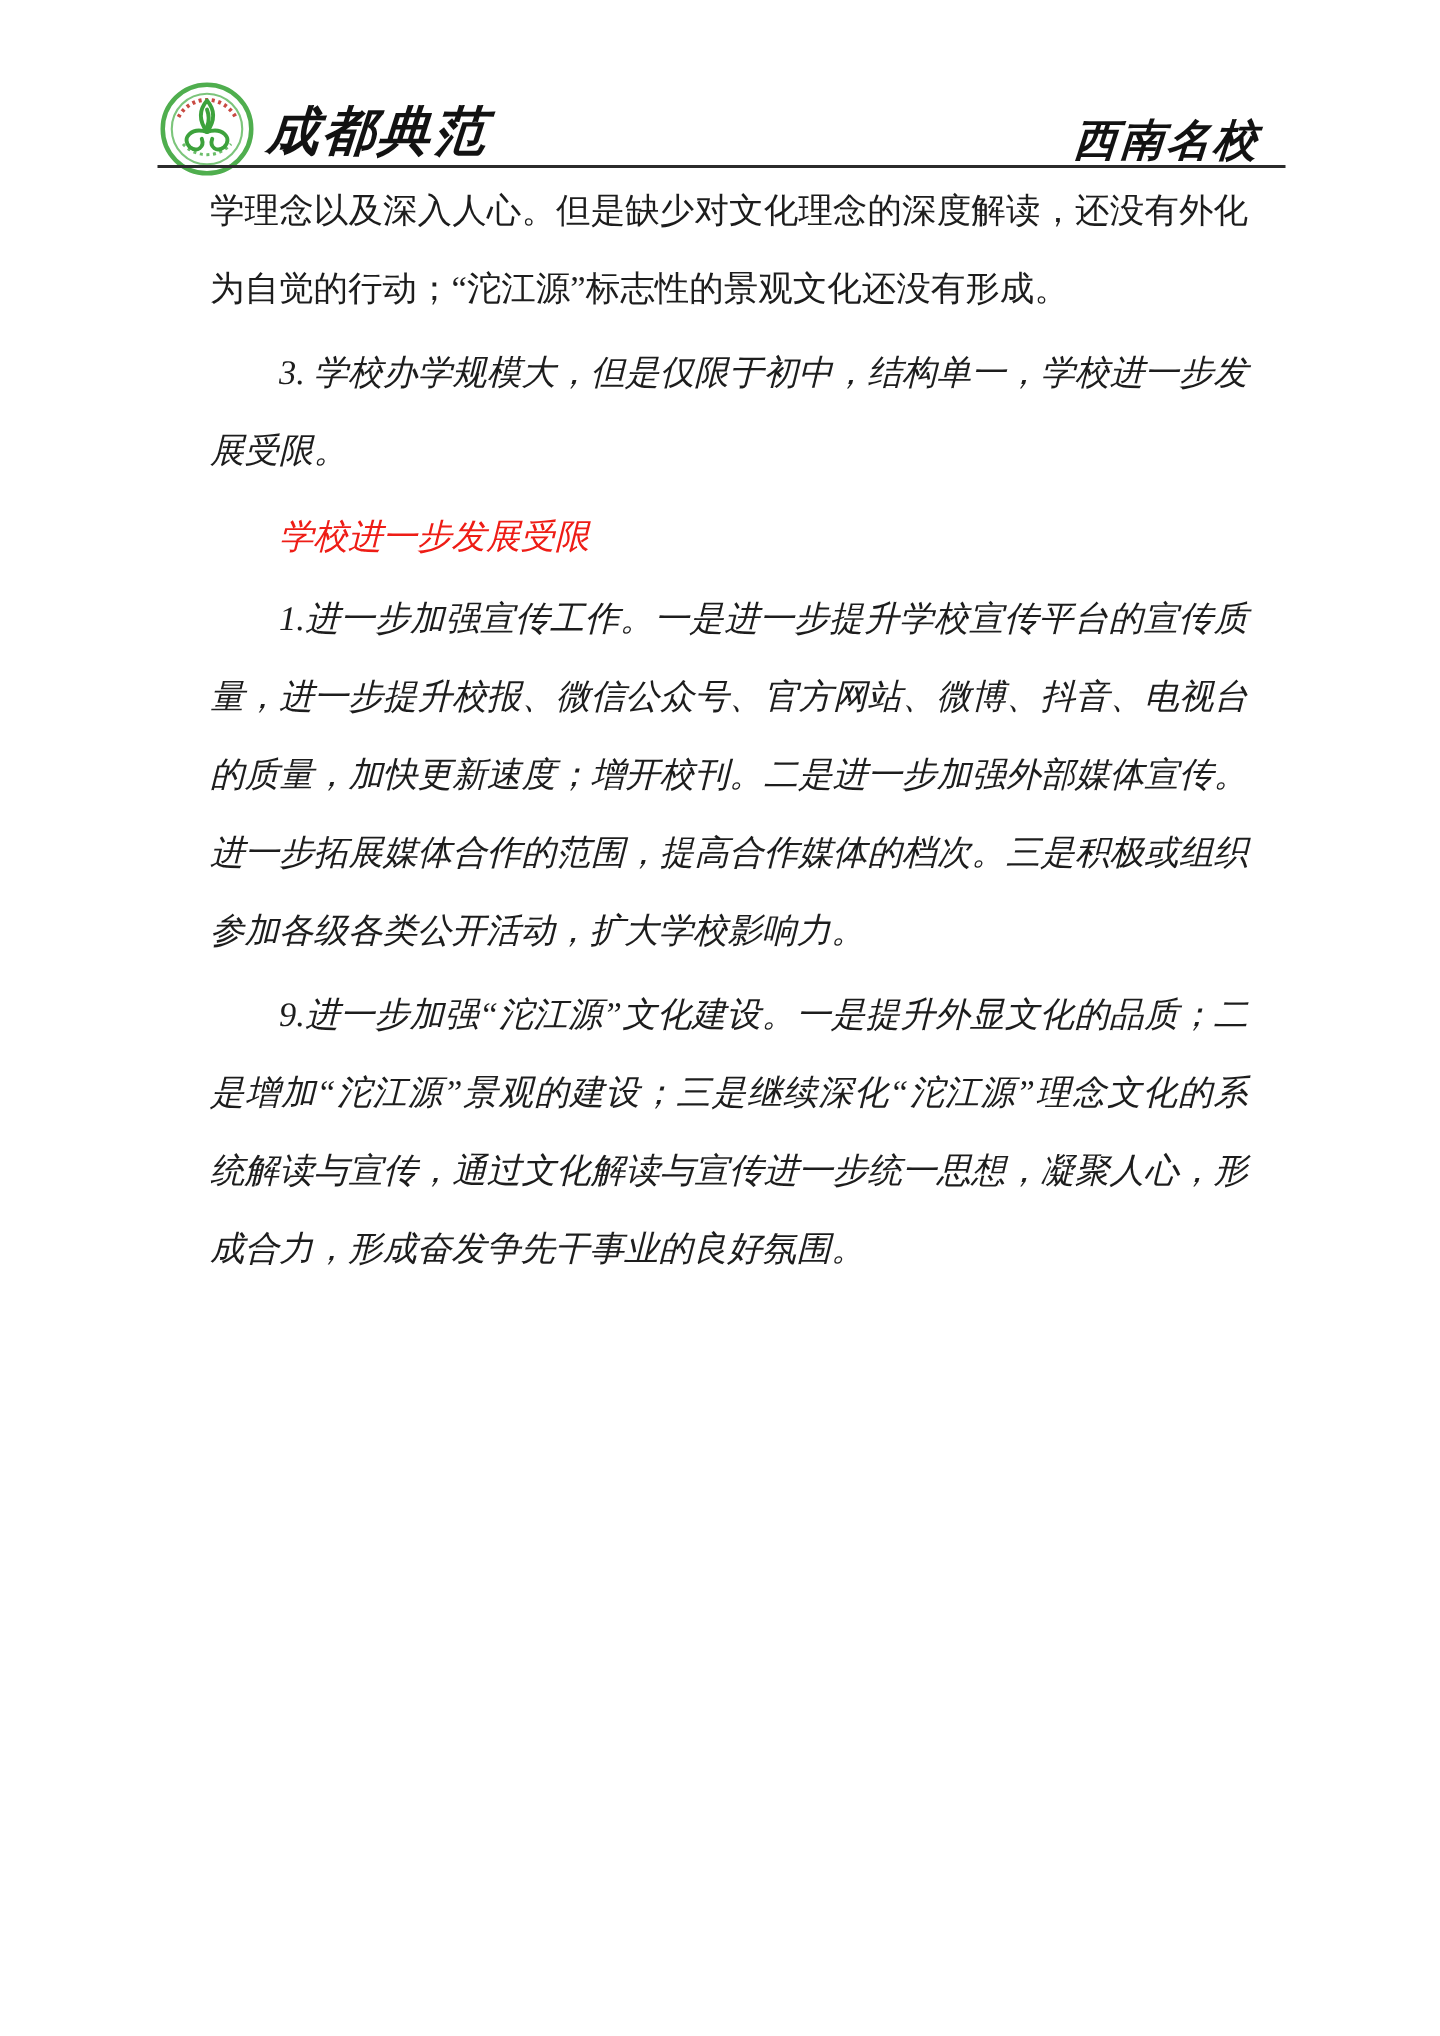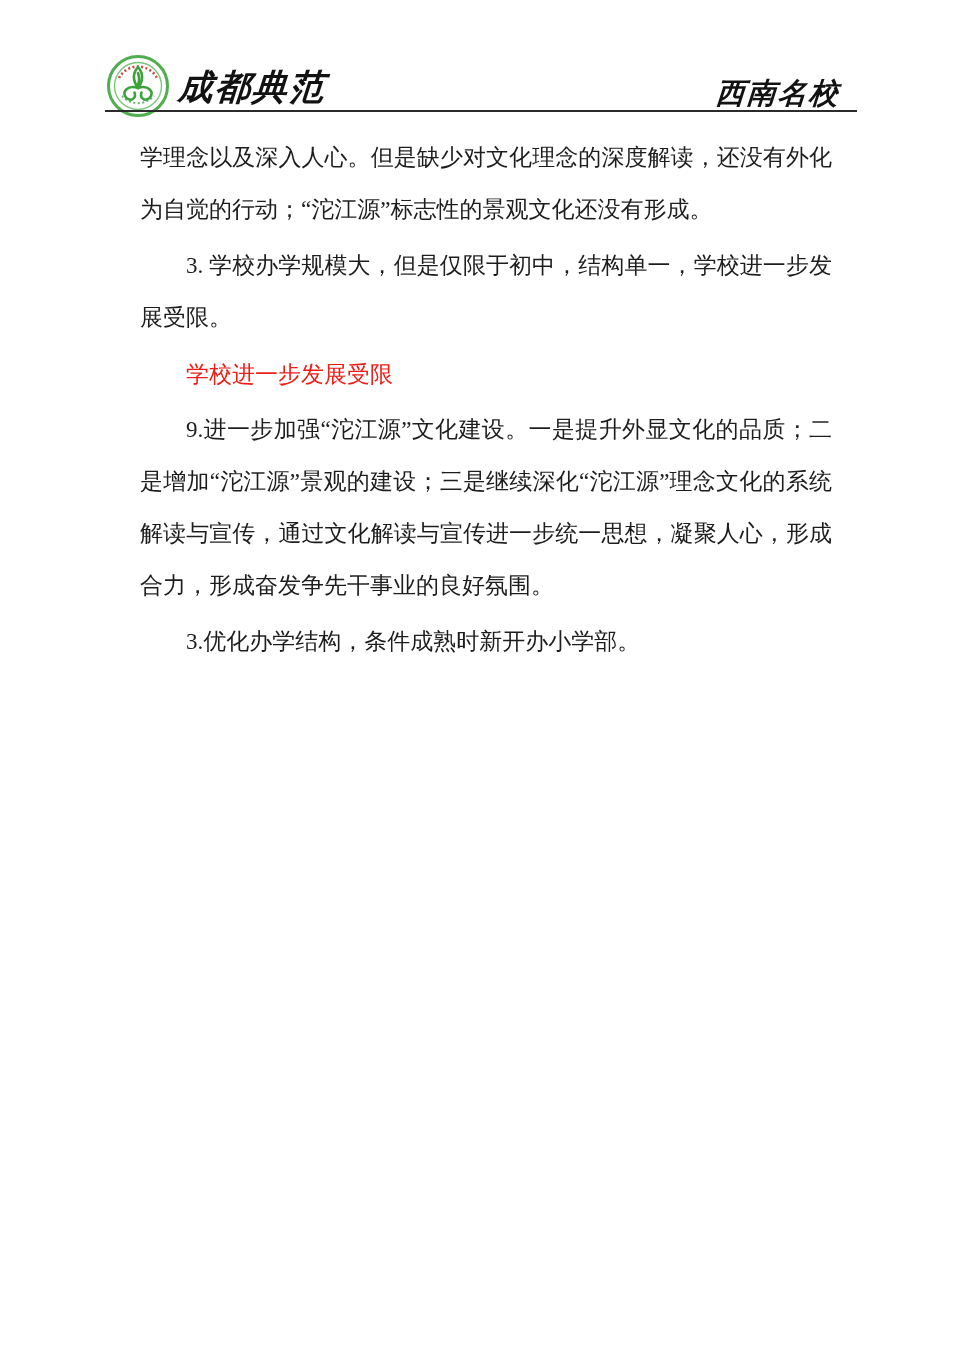--- a/index.html
+++ b/index.html
@@ -50,34 +50,34 @@
     top: 110px;
     width: 752px;
     height: 2px;
     background: var(--divider, #2b2b2b);
   }
 
   
   .doc-body {
     position: absolute;
     left: 140px;
-    top: 132px;
+    top: 115px;
     width: 692px;
     color: var(--body-text, #1d1d1d);
   }
   .doc-body p, .doc-body h2 {
     margin: 0 0 4px 0;
     font-size: 23px;
     line-height: 52px;
     font-weight: normal;
     text-align: justify;
     text-justify: inter-ideograph;
     letter-spacing: 0;
   }
-  .para-indent { text-indent: 2em; }
+  .para-indent { text-indent: 2em; font-style: italic; }
   .heading-red {
     font-family: "Liberation Sans", "DejaVu Sans", sans-serif;
     color: var(--heading-red, #ee1d16);
     font-size: 24px;
     text-align: left;
   }
 </style>
 </head>
 <body>
 
@@ -98,17 +98,17 @@
     </svg>
   </div>
   <div class="brand-left">成都典范</div>
   <div class="brand-right">西南名校</div>
   <div class="header-rule"></div>
 
   <main class="doc-body">
     <p class="body-para">学理念以及深入人心。但是缺少对文化理念的深度解读，还没有外化为自觉的行动；“沱江源”标志性的景观文化还没有形成。</p>
     <p class="body-para para-indent">3. 学校办学规模大，但是仅限于初中，结构单一，学校进一步发展受限。</p>
     <h2 class="heading-red para-indent">学校进一步发展受限</h2>
+    <p class="body-para para-indent">1.进一步加强宣传工作。一是进一步提升学校宣传平台的宣传质量，进一步提升校报、微信公众号、官方网站、微博、抖音、电视台的质量，加快更新速度；增开校刊。二是进一步加强外部媒体宣传。进一步拓展媒体合作的范围，提高合作媒体的档次。三是积极或组织参加各级各类公开活动，扩大学校影响力。</p>
     <p class="body-para para-indent">9.进一步加强“沱江源”文化建设。一是提升外显文化的品质；二是增加“沱江源”景观的建设；三是继续深化“沱江源”理念文化的系统解读与宣传，通过文化解读与宣传进一步统一思想，凝聚人心，形成合力，形成奋发争先干事业的良好氛围。</p>
-    <p class="body-para para-indent">3.优化办学结构，条件成熟时新开办小学部。</p>
   </main>
 
 </div>
 
 </body></html>

